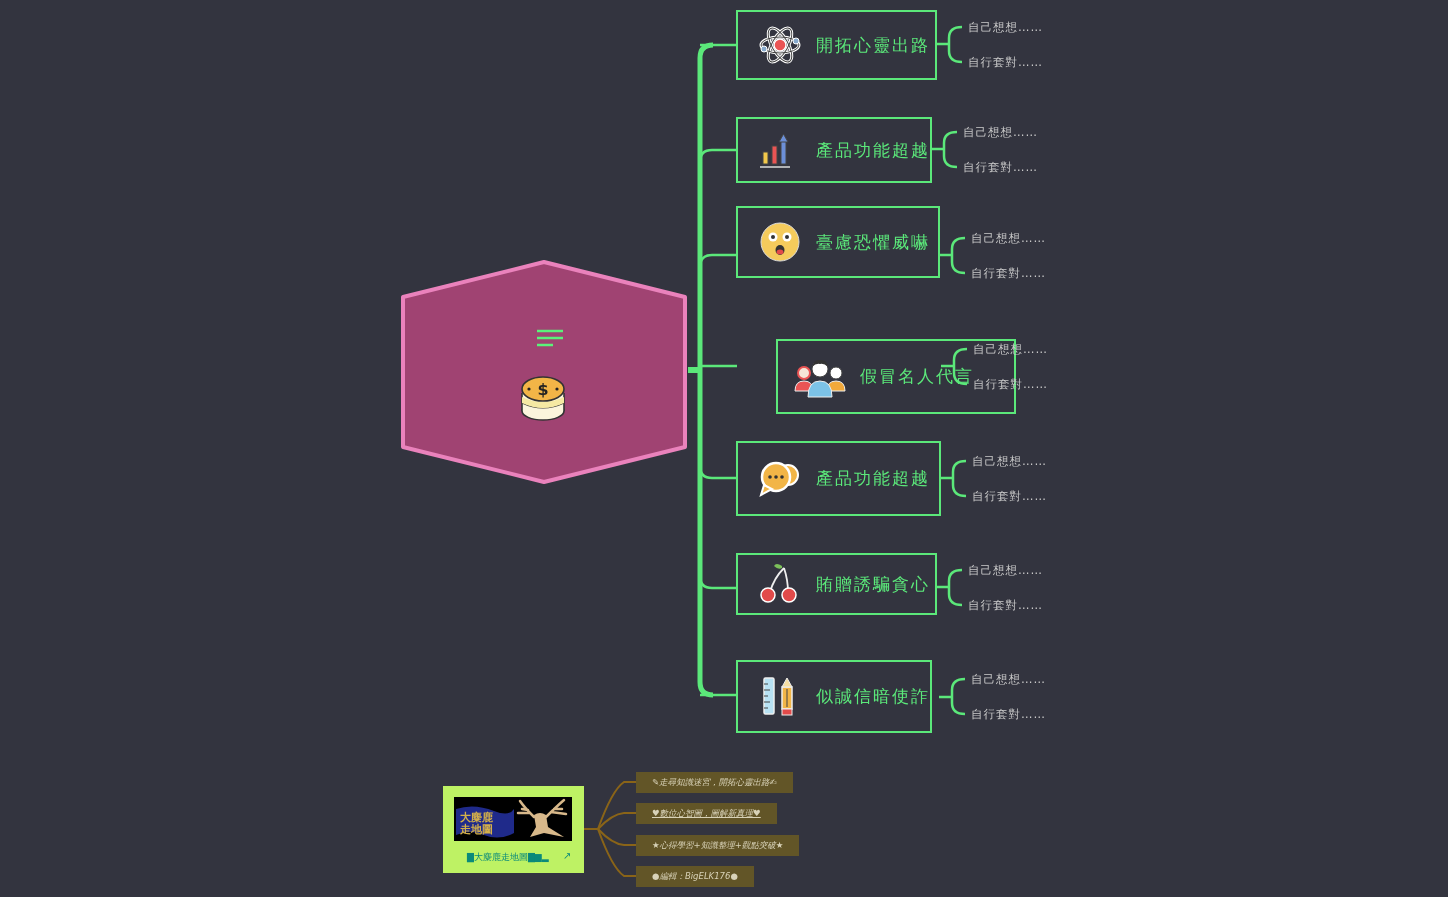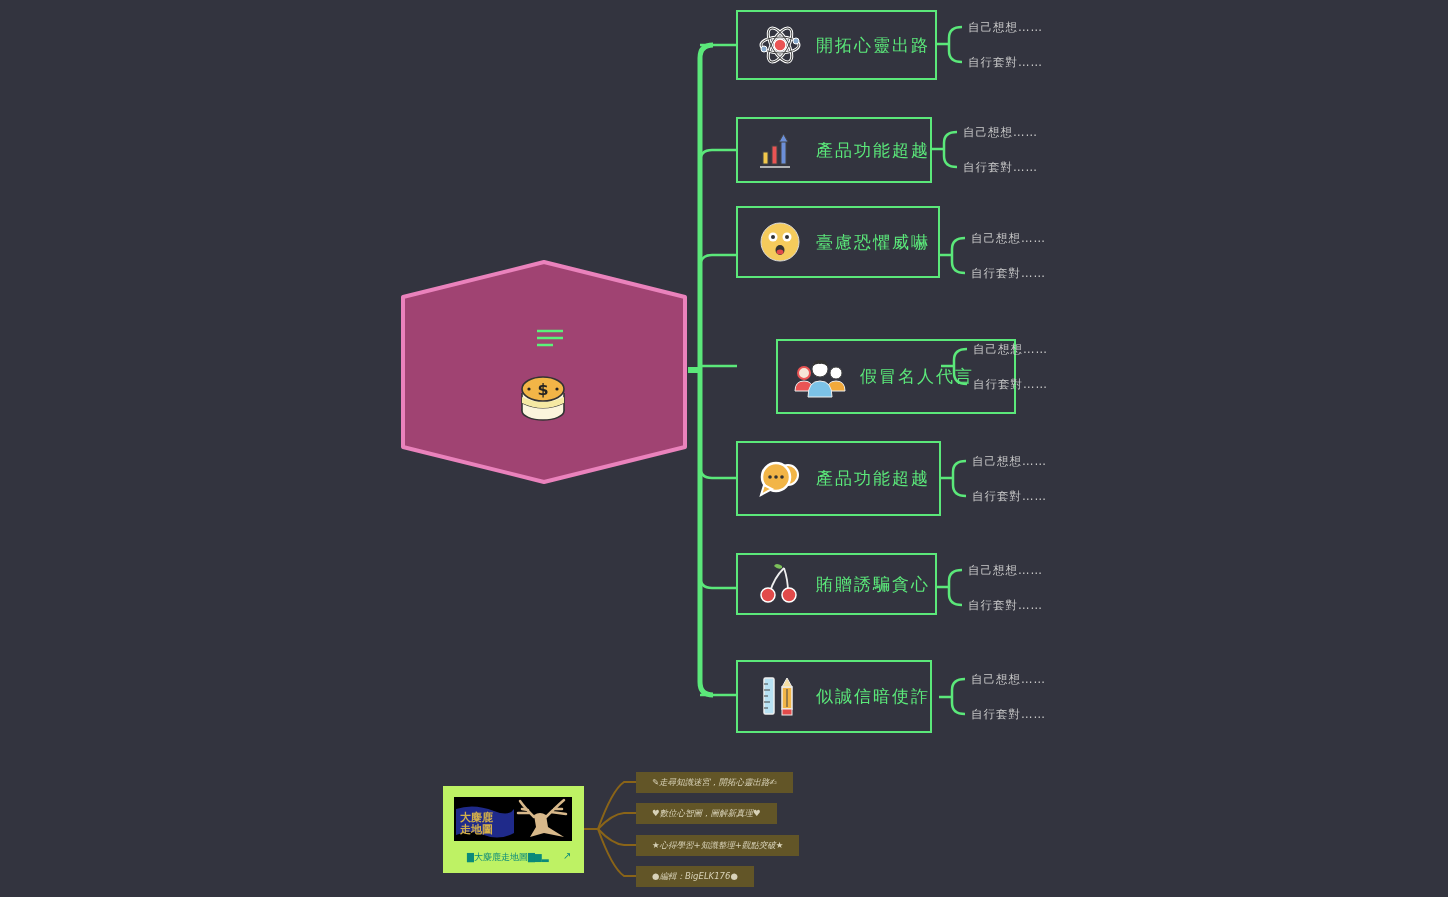--- a/index.html
+++ b/index.html
@@ -199,15 +199,15 @@
         <path d="M92 20 Q102 10 110 3 M100 12 L108 12 M97 15 L112 17"></path>
       </g>
       <path d="M80 18 Q86 14 92 18 L94 30 L110 40 L90 36 L76 40 L82 30 Z" fill="#d8b88a"></path>
     </svg>
   </div>
   <span class="link">▇大麋鹿走地圖▇▆▂</span>
   <span class="ext">↗</span>
 </div>
 
 <div class="note" style="left:636px;top:772px;">✎走尋知識迷宮，開拓心靈出路✍</div>
-<div class="note" style="left:636px;top:803px;">♥數位心智圖，圖解新真理♥</div>
+<div class="note" style="left:636px;top:803px;text-decoration:underline;">♥數位心智圖，圖解新真理♥</div>
 <div class="note" style="left:636px;top:835px;text-align:center;">★心得學習+知識整理+觀點突破★</div>
 <div class="note" style="left:636px;top:866px;">●編輯：BigELK176●</div>
 
 </body></html>

